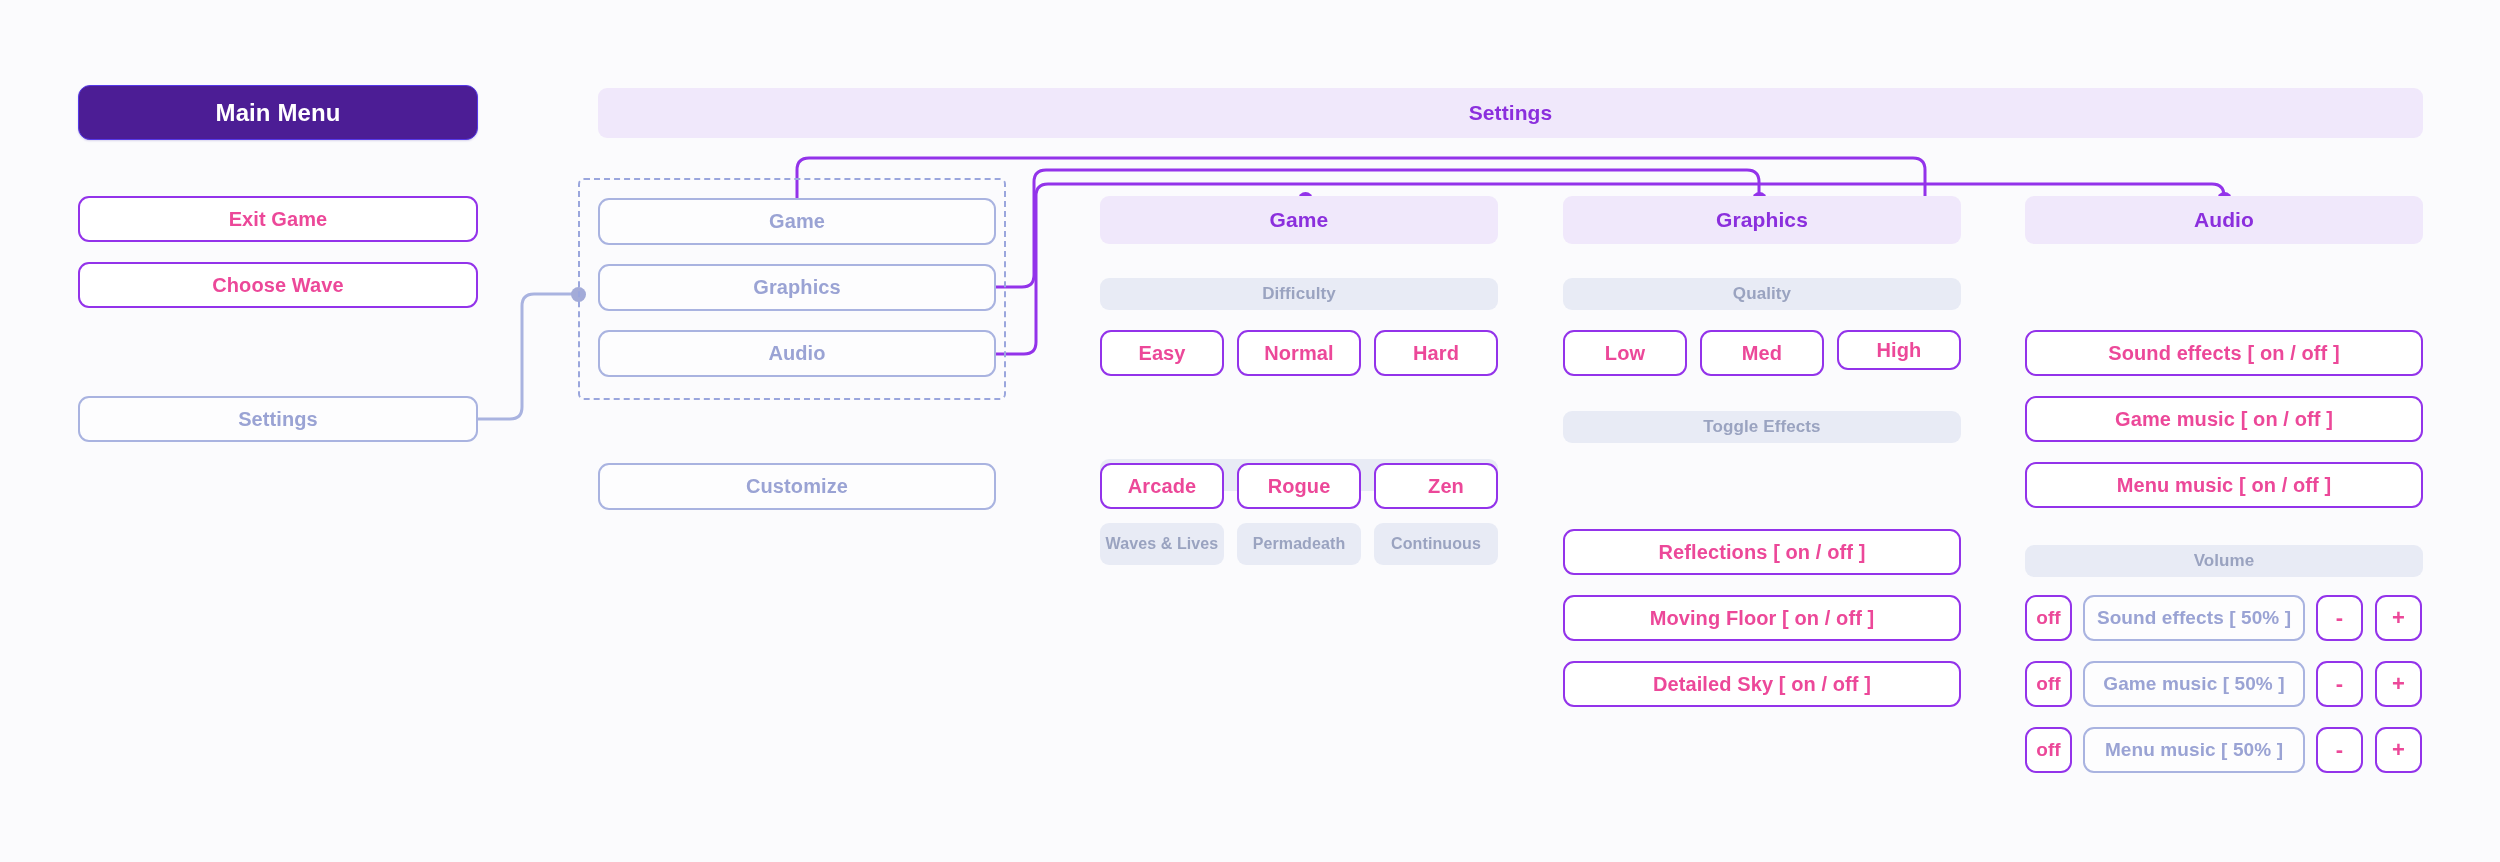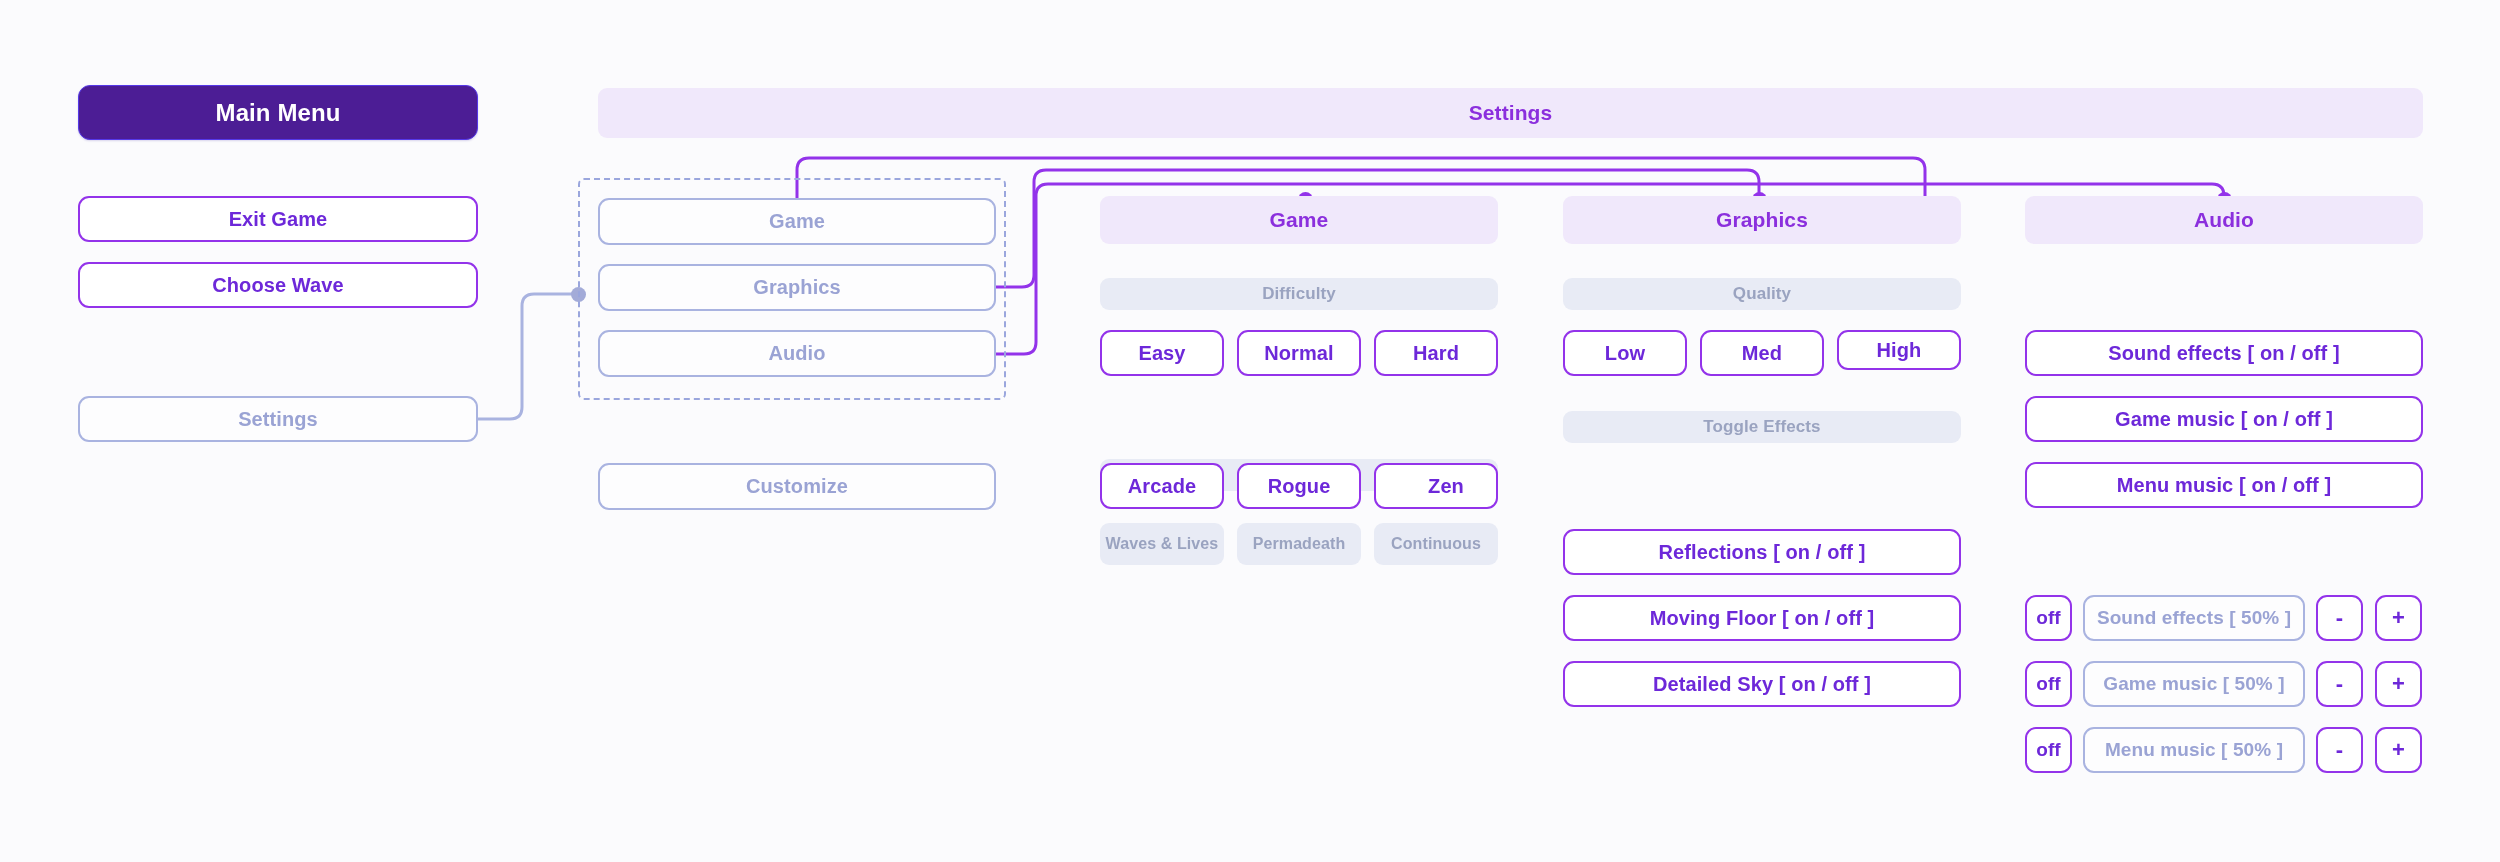--- a/index.html
+++ b/index.html
@@ -24,21 +24,21 @@
   
   .n-primary {
     background: #4c1d95;
     color: #ffffff;
     border: 1px solid #5538e8;
     box-shadow: 0 1px 2px rgba(60,40,160,.18);
   }
   
   .n-outline {
     background: #ffffff;
-    color: #6d28d9;
+    color: #ec4899;
     border: 2px solid #9333ea;
   }
   
   .n-muted {
     background: #fdfdfe;
     color: #9aa3d4;
     border: 2px solid #a9b3e0;
   }
   
   .n-lav {
@@ -151,20 +151,21 @@
   <div class="node n-outline" style="left:1563px; top:595px; width:398px; height:46px; font-size:20px;">Moving Floor  [ on / off ]</div>
   <div class="node n-outline" style="left:1563px; top:661px; width:398px; height:46px; font-size:20px;">Detailed Sky  [ on / off ]</div>
 
   <div class="node n-lav" style="left:2025px; top:196px; width:398px; height:48px; font-size:21px; border-radius:9px;">Audio</div>
 
 
   <div class="node n-outline" style="left:2025px; top:330px; width:398px; height:46px; font-size:20px;">Sound effects  [ on / off ]</div>
   <div class="node n-outline" style="left:2025px; top:396px; width:398px; height:46px; font-size:20px;">Game music  [ on / off ]</div>
   <div class="node n-outline" style="left:2025px; top:462px; width:398px; height:46px; font-size:20px;">Menu music  [ on / off ]</div>
 
+  <div class="node n-grey" style="left:2025px; top:545px; width:398px; height:32px; font-size:17px; border-radius:9px;">Volume</div>
 
   <div class="node n-outline" style="left:2025px; top:595px; width:47px; height:46px; font-size:19px;">off</div>
   <div class="node n-muted" style="left:2083px; top:595px; width:222px; height:46px; font-size:19px;">Sound effects [ 50% ]</div>
   <div class="node n-outline" style="left:2316px; top:595px; width:47px; height:46px; font-size:22px;">-</div>
   <div class="node n-outline" style="left:2375px; top:595px; width:47px; height:46px; font-size:22px;">+</div>
 
   <div class="node n-outline" style="left:2025px; top:661px; width:47px; height:46px; font-size:19px;">off</div>
   <div class="node n-muted" style="left:2083px; top:661px; width:222px; height:46px; font-size:19px;">Game music [ 50% ]</div>
   <div class="node n-outline" style="left:2316px; top:661px; width:47px; height:46px; font-size:22px;">-</div>
   <div class="node n-outline" style="left:2375px; top:661px; width:47px; height:46px; font-size:22px;">+</div>

